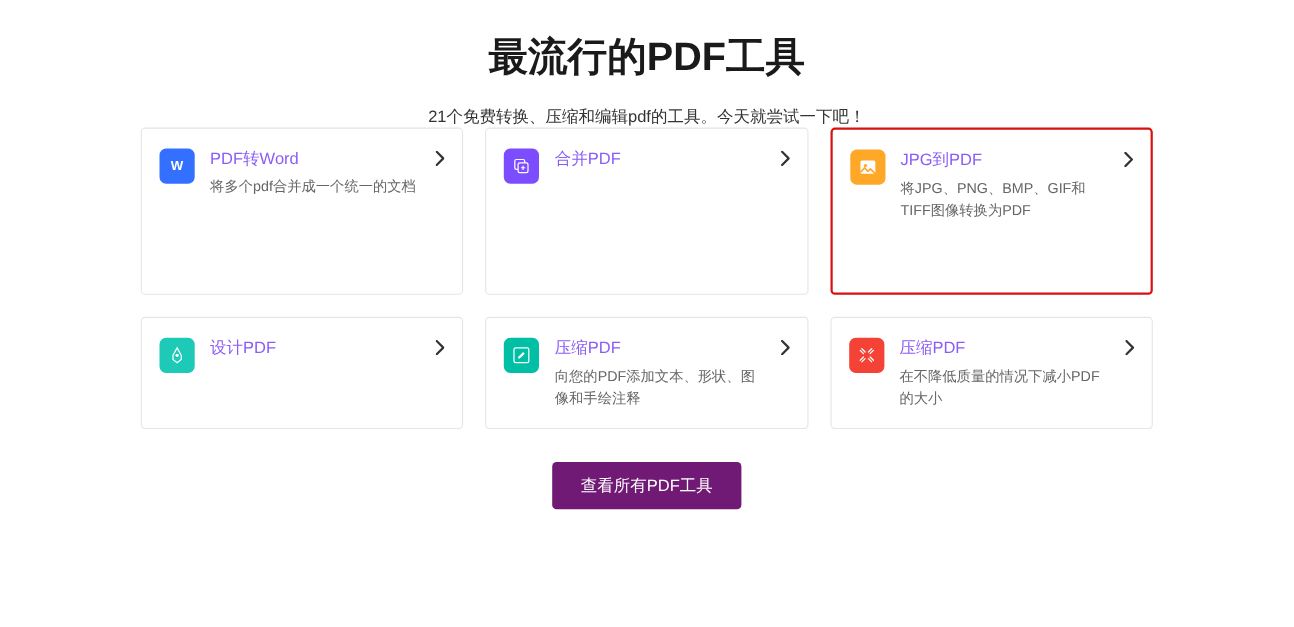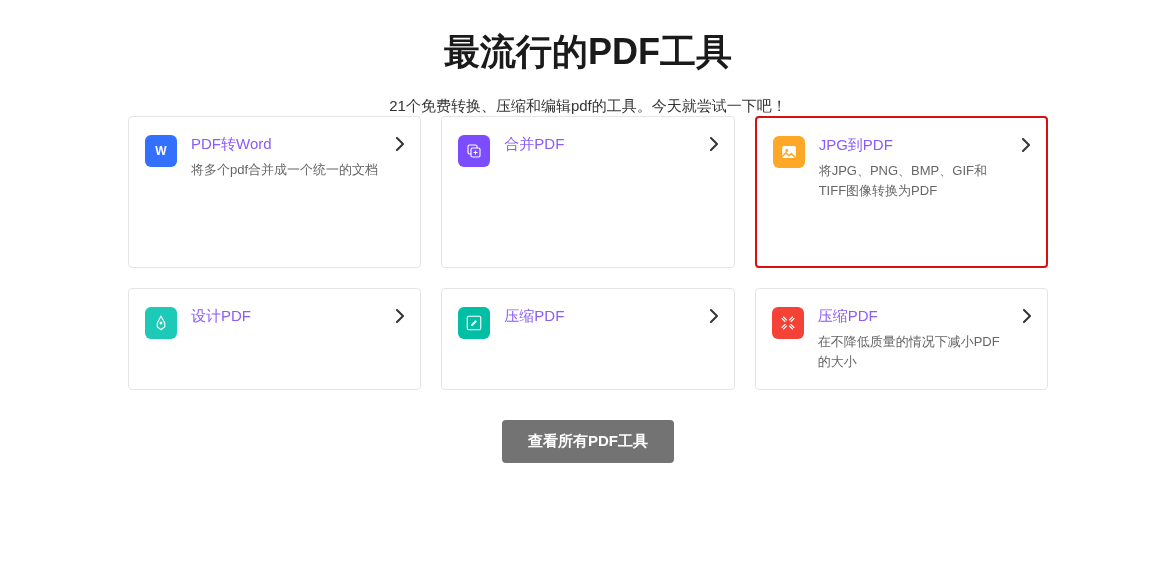--- a/index.html
+++ b/index.html
@@ -86,24 +86,24 @@
     .icon-merge { background: #7c4dff; }
     .icon-jpg { background: #ffa726; }
     .icon-design { background: #1dc9b7; }
     .icon-edit { background: #00bfa5; }
     .icon-compress { background: #f44336; }
     .btn-wrapper {
       text-align: center;
       margin-top: 30px;
     }
     .view-all-btn {
-      background: #737373;
+      background: #701a75;
       color: #fff;
       font-size: 15px;
-      font-weight: 700;
+      font-weight: 400;
       padding: 12px 26px;
       border: none;
       border-radius: 4px;
       cursor: pointer;
     }
     .svg-icon {
       width: 18px;
       height: 18px;
     }
   </style>
@@ -189,20 +189,21 @@
 
     <div class="tool-card">
       <div class="tool-icon icon-edit">
         <svg class="svg-icon" viewBox="0 0 24 24" fill="none">
           <rect x="3" y="3" width="18" height="18" rx="2" stroke="#fff" stroke-width="1.5" fill="none"></rect>
           <path d="M14 8l2 2-6 6H8v-2l6-6z" fill="#fff"></path>
         </svg>
       </div>
       <div class="tool-content">
         <div class="tool-title">压缩PDF</div>
+        <div class="tool-desc">向您的PDF添加文本、形状、图像和手绘注释</div>
       </div>
       <div class="chevron">
         <svg width="8" height="14" viewBox="0 0 8 14" fill="none">
             <path d="M1 1L7 7L1 13" stroke="#333" stroke-width="2" stroke-linecap="round" stroke-linejoin="round"></path>
           </svg>
       </div>
     </div>
 
     <div class="tool-card">
       <div class="tool-icon icon-compress">

